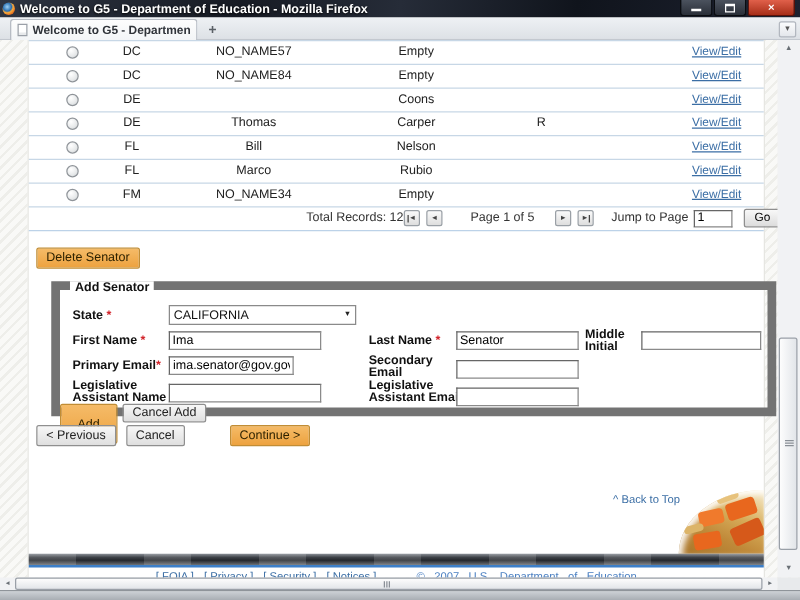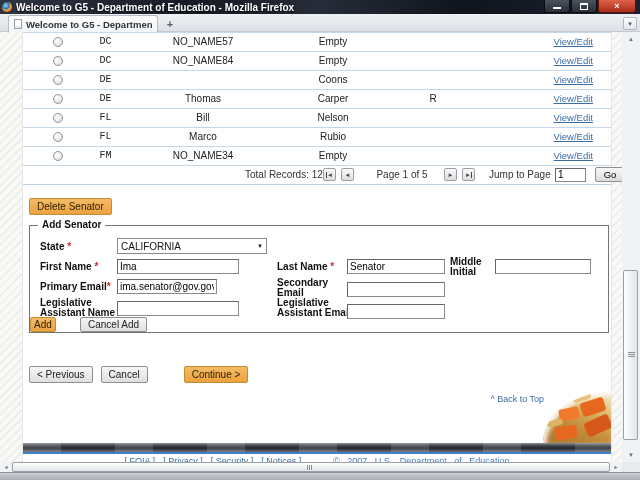--- a/index.html
+++ b/index.html
@@ -43,21 +43,21 @@
     background: repeating-linear-gradient(315deg, #eeeeea 0px, #eeeeea 2px, #f9f9f7 2px, #f9f9f7 6px); }
   .content { position: absolute; left: 22px; top: 0; width: 590px; height: 430px; background: #fff;
     border-left: 1px solid #e6e6e2; border-right: 1px solid #e6e6e2; }
 
   
   .senator-table { position: absolute; left: 0; top: 0; right: 0; border-top: 1px solid #c7d7e6; }
   .srow { position: relative; height: 19px; border-bottom: 1px solid #c7d7e6; font-size: 10px; color: #222; }
   .srow .c { position: absolute; top: 0; line-height: 18px; text-align: center; display: block; }
   .radio { position: absolute; left: 30px; top: 4px; width: 10px; height: 10px; border-radius: 50%;
     border: 1px solid #8f9499; background: radial-gradient(circle at 35% 30%, #ffffff 0%, #e9ebec 55%, #cfd3d6 100%); }
-  .c.state { left: 55px; width: 55px; font-family: Liberation Mono, monospace; }
+  .c.state { left: 55px; width: 55px; }
   .c.first { left: 100px; width: 160px; }
   .c.last  { left: 240px; width: 140px; }
   .c.party { left: 385px; width: 50px; }
   .c.viewedit { right: 18px; width: auto; }
   a.viewedit, .back-to-top, .footer a { color: #3b6ea5; text-decoration: underline; }
   a.viewedit { font-size: 9.5px; }
 
   
   .pagination { position: absolute; left: 0; top: 134px; right: 0; height: 18px; font-size: 10px; color: #333; }
   .pagination > * { position: absolute; top: 0; line-height: 18px; }
@@ -79,45 +79,45 @@
   .content-separator { position: absolute; left: 0; right: 0; top: 152px; border-top: 1px solid #bcd2e8; }
 
   
   .btn-orange { background: linear-gradient(#f5bb68,#eda23f); border: 1px solid #c18d35; border-radius: 2px;
     color: #2e2200; font-size: 10px; padding: 2px 7px; height: 17px; }
   .btn-gray { background: linear-gradient(#f7f7f7,#dfdfdf); border: 1px solid #8f8f8f; border-radius: 2px;
     color: #222; font-size: 10px; padding: 2px 7px; height: 17px; }
   .delete-senator-button { position: absolute; left: 6px; top: 166px; }
 
   
-  .add-senator-box { position: absolute; left: 6px; top: 193px; width: 580px; height: 108px;
-    border: 1px solid #737373; }
+  .add-senator-box { position: absolute; left: 18px; top: 193px; width: 580px; height: 108px;
+    border: 7px solid #737373; }
   .legend { position: absolute; top: -7px; left: 8px; background: #fff; padding: 0 4px;
     font-size: 10px; font-weight: bold; color: #111; }
   .flabel { position: absolute; font-size: 10px; font-weight: bold; color: #111; line-height: 10px; }
   .star { color: #d2232a; font-weight: bold; white-space: pre; }
   .finput { position: absolute; height: 15px; font-size: 10px; padding: 0 2px;
     border: 1px solid #8a8a8a; border-top-color: #666; border-left-color: #666; background: #fff; }
   .lbl-state { left: 10px; top: 16px; }
   .state-select { position: absolute; left: 87px; top: 12px; width: 150px; height: 16px; background: #fff;
     border: 1px solid #8a8a8a; display: flex; align-items: center; justify-content: space-between; padding: 0 3px; }
   .select-value { font-size: 10px; color: #111; }
   .select-arrow { font-size: 6px; color: #222; }
   .lbl-first { left: 10px; top: 36px; }   .inp-first { left: 87px; top: 33px; width: 122px; }
   .lbl-last { left: 247px; top: 36px; }   .inp-last { left: 317px; top: 33px; width: 98px; }
   .lbl-middle { left: 420px; top: 31px; width: 46px; } .inp-middle { left: 465px; top: 33px; width: 96px; }
   .lbl-primary { left: 10px; top: 56px; } .inp-primary { left: 87px; top: 53px; width: 100px; }
   .lbl-secondary { left: 247px; top: 52px; width: 62px; } .inp-secondary { left: 317px; top: 56px; width: 98px; }
   .lbl-legname { left: 10px; top: 72px; width: 88px; }  .inp-legname { left: 87px; top: 75px; width: 122px; }
   .lbl-legemail { left: 247px; top: 72px; width: 88px; } .inp-legemail { left: 317px; top: 78px; width: 98px; }
-  .add-button { position: absolute; left: 0px; top: 91px; height: 15px; padding: 1px 3px; }
+  .add-button { position: absolute; left: 0px; top: 91px; height: 32px; padding: 1px 13px; }
   .cancel-add-button { position: absolute; left: 50px; top: 91px; height: 15px; padding: 1px 7px; }
 
   
-  .nav-buttons { position: absolute; left: 6px; top: 334px; display: flex; align-items: center; }
+  .nav-buttons { position: absolute; left: 6px; top: 308px; display: flex; align-items: center; }
   .previous-button { margin-right: 8px; }
   .cancel-button { margin-right: 36px; }
 
   
   .back-to-top { position: absolute; top: 362px; right: 67px; font-size: 9px; text-decoration: none; }
   .chairs-image { position: absolute; right: 0; top: 360px; width: 68px; height: 51px;
     border-top-left-radius: 100% 100%; overflow: hidden;
     background: linear-gradient(205deg, #f7ecd2 0%, #e8cf96 18%, #d6ab58 38%, #c08a3a 65%, #a87428 100%);
     box-shadow: inset 3px 3px 5px rgba(255,255,255,0.95); }
   .chair { position: absolute; border-radius: 3px; }

